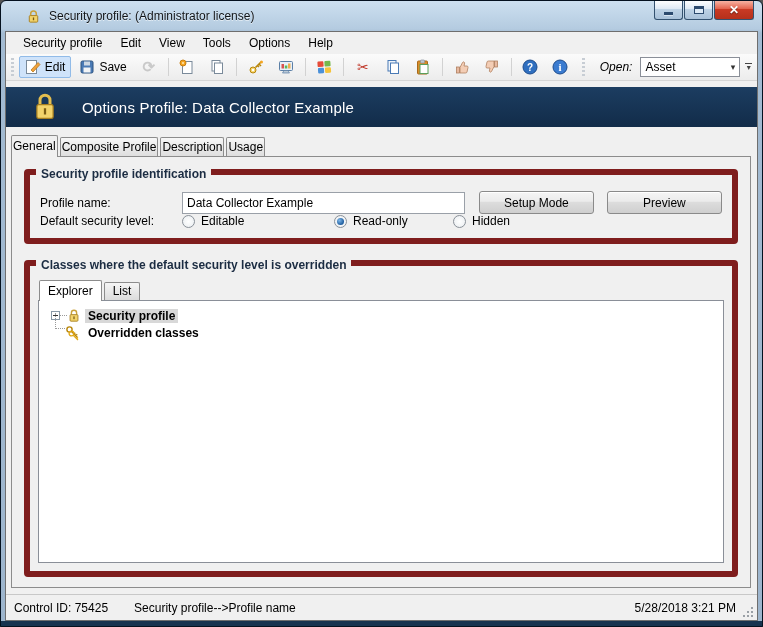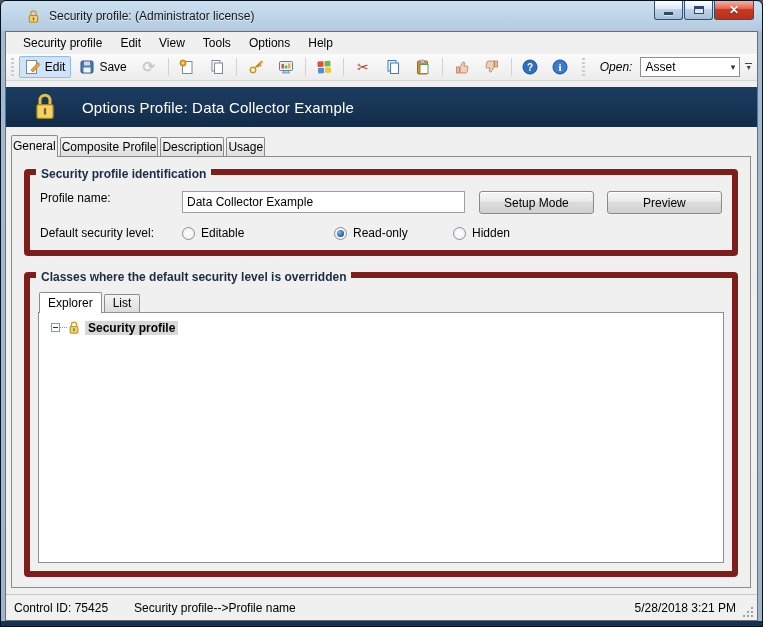--- a/index.html
+++ b/index.html
@@ -58,28 +58,28 @@
   .tabs-row{ display:flex; align-items:flex-end; margin:8px 0 0 5px; position:relative; z-index:2; gap:2px; flex:0 0 auto; }
   .tab{ height:19px; line-height:18px; padding:0 1px; border:1px solid #8c8c8c; border-bottom:none; border-radius:2px 2px 0 0;
     background:linear-gradient(#f7f7f7,#dedede); cursor:default; }
   .tab.active{ height:22px; line-height:21px; background:#f0f0f0; margin-bottom:-1px; }
 
   .tab-page{ flex:1 1 auto; margin:0 6px 6px 5px; border:1px solid #8c8c8c; background:#f0f0f0; padding:12px 12px 10px; display:flex; flex-direction:column; overflow:hidden; }
 
   .groupbox{ position:relative; border:6px solid #7f1d1d; border-radius:4px; padding:16px 10px 10px; }
   .group-title{ position:absolute; top:-8px; left:6px; background:#f0f0f0; padding:0 5px; font-weight:bold; color:#1b2c42; }
 
-  .form-row{ display:flex; }
+  .form-row{ display:flex; align-items:center; }
   .form-label{ width:142px; flex:0 0 auto; }
   .textbox{ width:290px; height:22px; border:1px solid #9aa0a8; background:#fff; padding:0 4px; font:12px "Liberation Sans",sans-serif; }
   .btn{ width:118px; height:23px; border:1px solid #8a8a8a; border-radius:3px; cursor:default; text-align:center;
     background:linear-gradient(#f5f5f5,#ebebeb 45%,#dddddd 46%,#cfcfcf); box-shadow:inset 0 1px 0 #fff; font:12px "Liberation Sans",sans-serif; }
   .btn.setup{ margin-left:14px; } .btn.preview{ margin-left:13px; }
 
-  .radio-row{ margin-top:12px; }
+  .radio-row{ }
   .radio-item{ display:flex; align-items:center; gap:6px; }
   .radio-item.w1{ width:152px; } .radio-item.w2{ width:119px; }
   .radio{ width:13px; height:13px; border-radius:50%; border:1px solid #8a9199; background:radial-gradient(#fff,#e8ecef); position:relative; }
   .radio.checked::after{ content:""; position:absolute; inset:2px; border-radius:50%; background:radial-gradient(circle at 35% 35%,#7db6e8,#1f5d9e 70%); }
 
   .group-classes{ margin-top:16px; flex:1 1 auto; display:flex; flex-direction:column; padding:14px 8px 8px; }
   .sub-tabs{ display:flex; align-items:flex-end; gap:2px; margin-left:1px; position:relative; z-index:2; }
   .sub-tab{ height:18px; line-height:17px; padding:0 8px; border:1px solid #8c8c8c; border-bottom:none; border-radius:2px 2px 0 0;
     background:linear-gradient(#f5f5f5,#dcdcdc); cursor:default; }
   .sub-tab.active{ height:21px; line-height:20px; background:#fff; margin-bottom:-1px; }
@@ -372,20 +372,32 @@
               <span>
                 <svg width="14" height="15" viewBox="0 0 16 16">
                   <path d="M5 7 V5 a3 3 0 0 1 6 0 V7" fill="none" stroke="#caa23a" stroke-width="1.6"></path>
                   <rect x="3.5" y="7" width="9" height="7.5" rx="1" fill="#f2d36b" stroke="#a87f1f"></rect>
                   <rect x="7.3" y="9" width="1.4" height="3.2" fill="#7a5c12"></rect>
                 </svg>
               </span>
               <span class="tree-label selected">Security profile</span>
             </div>
 
+            <div class="tree-row">
+              <span class="lconn"></span>
+              <span>
+                <svg width="16" height="16" viewBox="0 0 16 16">
+                  <circle cx="4.5" cy="4.5" r="2.6" fill="none" stroke="#b8860b" stroke-width="1.4"></circle>
+                  <path d="M6.5 6.5 L12.5 12.5 M10.5 10.5 l1.8 -1.2 M8.8 8.8 l1.5 -1" stroke="#b8860b" stroke-width="1.4" fill="none"></path>
+                  <circle cx="6.5" cy="8.5" r="2.4" fill="none" stroke="#e0a818" stroke-width="1.3"></circle>
+                  <path d="M8.3 10.3 L13 15 M11.5 13.5 l1.5 -1" stroke="#e0a818" stroke-width="1.3" fill="none"></path>
+                </svg>
+              </span>
+              <span class="tree-label">Overridden classes</span>
+            </div>
 
           </div>
         </div>
 
       </div>
     </div>
 
     <div class="statusbar">
       <span>Control ID: 75425</span>
       <span class="status-ctx">Security profile--&gt;Profile name</span>

